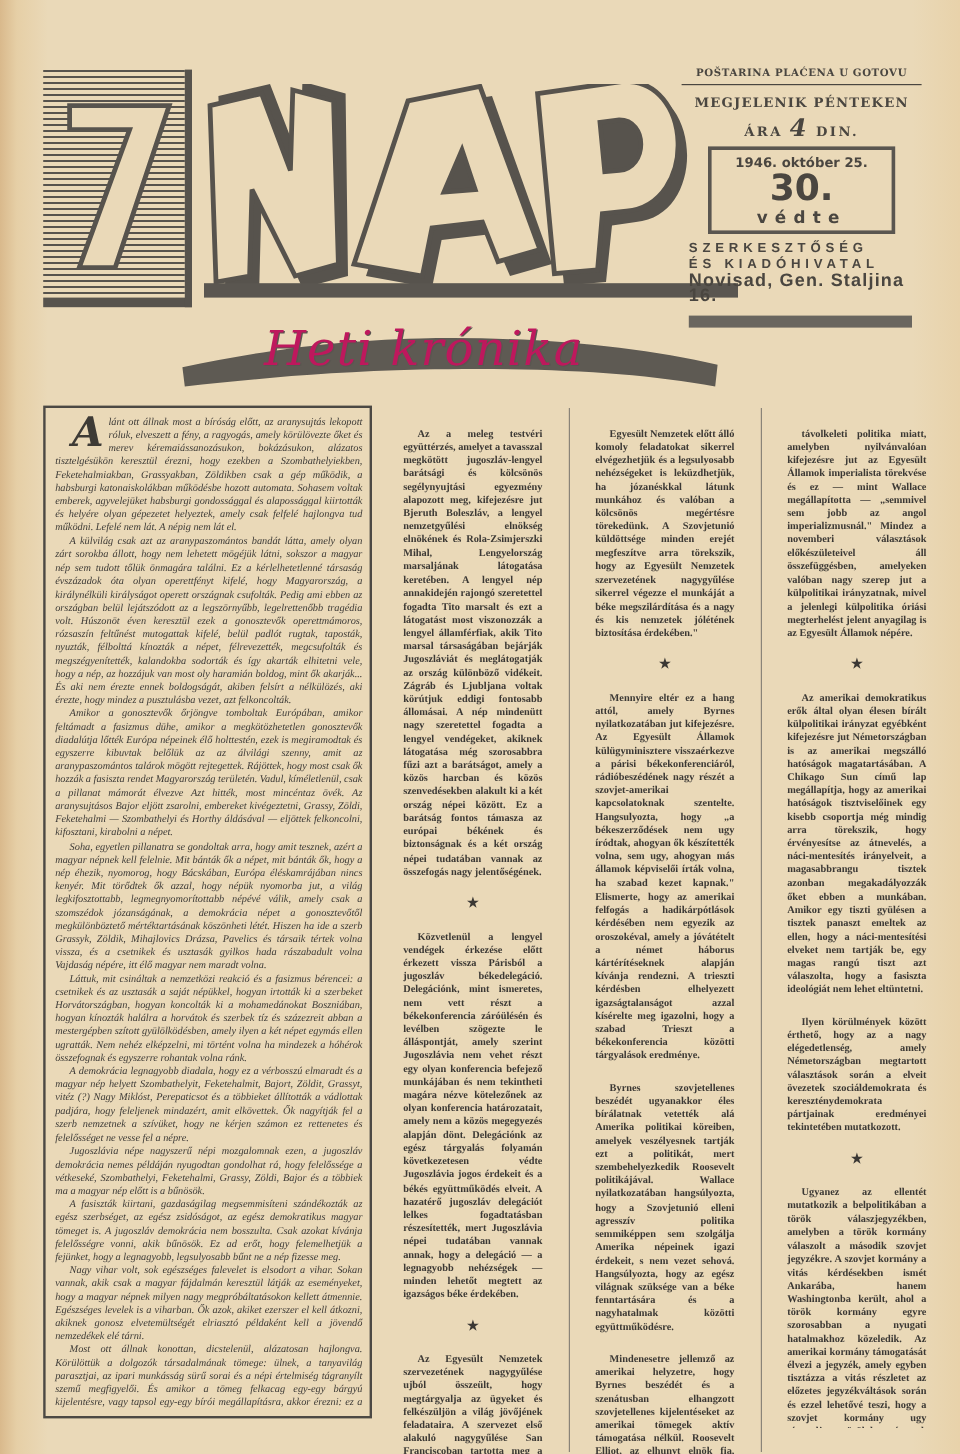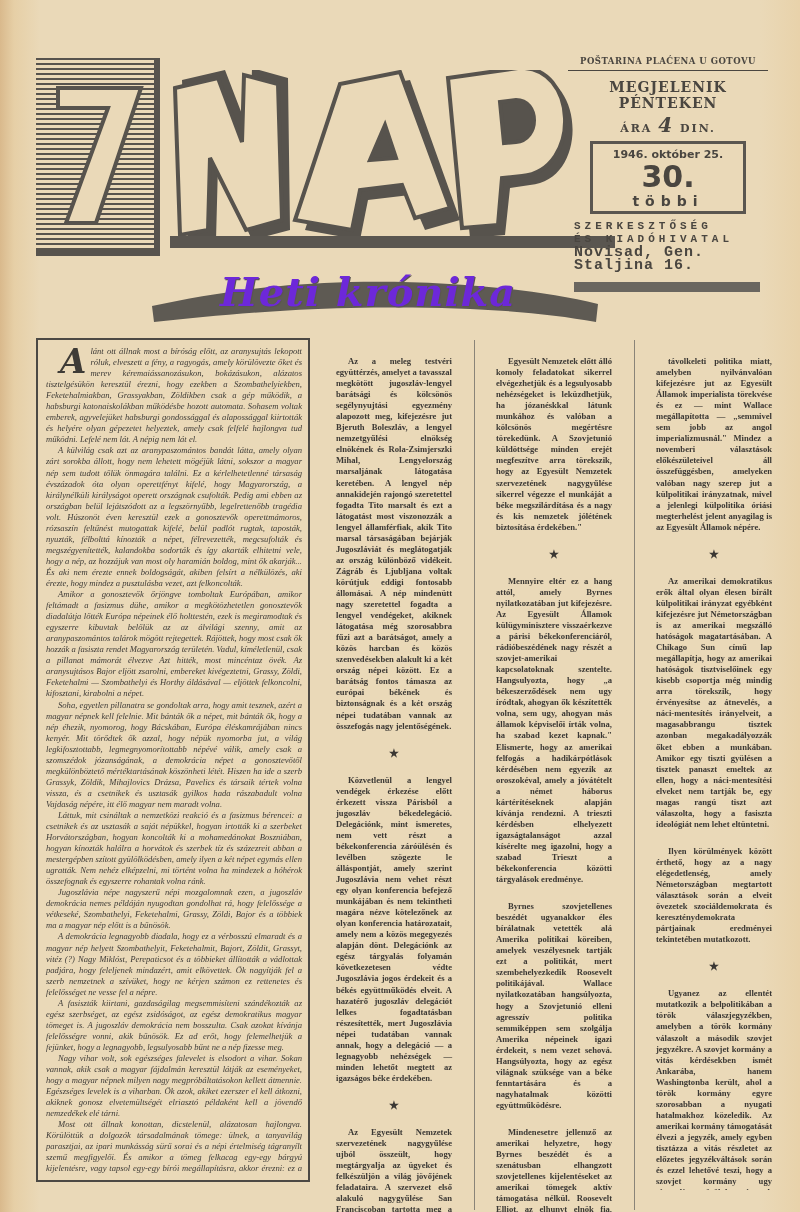--- a/index.html
+++ b/index.html
@@ -18,39 +18,39 @@
     border-right:6px solid #57534d; border-bottom:8px solid #57534d;
   }
   .logo-seven svg { position:absolute; left:0; top:0; }
   .logo-nap { position:absolute; left:134px; top:12px; width:410px; height:180px; }
   .logo-rule { position:absolute; left:134px; top:178px; width:445px; height:12px; background:#5a5650; }
   .heti {
     position:absolute; left:150px; top:266px; width:450px; height:60px;
   }
   .heti-label {
     position:absolute; left:70px; top:2px;
-    font-family:"DejaVu Serif", serif; font-style:italic; font-weight:bold;
-    font-size:40px; color:#6d28d9; letter-spacing:1px;
+    font-family:"DejaVu Serif", serif; font-style:italic; font-weight:normal;
+    font-size:40px; color:#be185d; letter-spacing:1px;
     text-shadow: 1px 1px 0 #5a5650;
   }
   .side {
     position:absolute; left:568px; top:56px; width:200px; text-align:center;
     color:#4a4640; font-family:"DejaVu Sans", sans-serif; font-weight:bold;
   }
   .postage { font-size:8.5px; letter-spacing:0.5px; border-bottom:1px solid #4a4640; padding-bottom:4px; font-family:"DejaVu Serif", serif; }
-  .pub { font-size:14px; letter-spacing:1px; margin-top:8px; font-family:"DejaVu Serif", serif; }
+  .pub { font-size:11px; letter-spacing:1px; margin-top:8px; font-family:"DejaVu Serif", serif; }
   .price { font-size:11px; letter-spacing:2px; margin-top:2px; font-family:"DejaVu Serif", serif; }
   .price .big { font-size:20px; font-style:italic; }
   .datebox {
     margin:4px auto 0; width:150px; border:3px solid #5a5650; padding:4px 0 2px;
   }
   .datebox .date { font-size:11px; }
   .datebox .num { font-size:30px; line-height:32px; }
   .datebox .szam { font-size:14px; letter-spacing:6px; }
-  .office { font-size:11px; letter-spacing:4px; text-align:left; margin-top:6px; padding-left:6px; line-height:13px; font-family:Liberation Mono, monospace;}
+  .office { font-size:11px; letter-spacing:4px; text-align:left; margin-top:6px; padding-left:6px; line-height:13px; font-family:Liberation Sans, sans-serif;}
   .office .addr { letter-spacing:1px; font-size:15px; }
   .side-rule { margin-top:10px; height:10px; background:#6a665f; width:186px; margin-left:6px; }
 
   .col {
     position:absolute; top:340px; font-size:8.6px; line-height:11.05px;
     text-align:justify; color:#3b3834; overflow:hidden;
   }
   .col p { margin:16px; text-indent:12px; }
   .col .star { text-align:center; text-indent:0; font-size:11px; margin:2px 0; }
   .left-box {
@@ -112,42 +112,42 @@
   <div class="postage">POŠTARINA PLAĆENA U GOTOVU</div>
   <div class="pub">MEGJELENIK PÉNTEKEN</div>
   <div class="price">
     <span>ÁRA</span>
     <span class="big">4</span>
     <span>DIN.</span>
   </div>
   <div class="datebox">
     <div class="date">1946. október 25.</div>
     <div class="num">30.</div>
-    <div class="szam">többi</div>
+    <div class="szam">védte</div>
   </div>
   <div class="office">
     <div>SZERKESZTŐSÉG</div>
     <div>ÉS KIADÓHIVATAL</div>
     <div class="addr">Novisad, Gen. Staljina 16.</div>
   </div>
   <div class="side-rule"></div>
 </div>
 
 <div class="left-box">
   <div class="inner">
     <p class="first">
       <span class="dropcap">A</span>
       <span>lánt ott állnak most a bíróság előtt, az aranysujtás lekopott róluk, elveszett a fény, a ragyogás, amely körülövezte őket és merev kéremaiássanozásukon, bokázásukon, alázatos tisztelgésükön keresztül érezni, hogy ezekben a Szombathelyiekben, Feketehalmiakban, Grassyakban, Zöldikben csak a gép működik, a habsburgi katonaiskolákban működésbe hozott automata. Sohasem voltak emberek, agyvelejüket habsburgi gondossággal és alapossággal kiirtották és helyére olyan gépezetet helyeztek, amely csak felfelé hajlongva tud működni. Lefelé nem lát. A népig nem lát el.</span>
     </p>
     <p>A külvilág csak azt az aranypaszomántos bandát látta, amely olyan zárt sorokba állott, hogy nem lehetett mögéjük látni, sokszor a magyar nép sem tudott tőlük önmagára találni. Ez a kérlelhetetlenné társaság évszázadok óta olyan operettfényt kifelé, hogy Magyarország, a királynélküli királyságot operett országnak csufolták. Pedig ami ebben az országban belül lejátszódott az a legszörnyűbb, legelrettenőbb tragédia volt. Húszonöt éven keresztül ezek a gonosztevők operettmámoros, rózsaszín feltűnést mutogattak kifelé, belül padlót rugtak, taposták, nyuzták, félbolttá kínozták a népet, félrevezették, megcsufolták és megszégyenítették, kalandokba sodorták és így akarták elhitetni vele, hogy a nép, az hozzájuk van most oly haramián boldog, mint ők akarják... És aki nem érezte ennek boldogságát, akiben felsírt a nélkülözés, aki érezte, hogy mindez a pusztulásba vezet, azt felkoncolták.</p>
     <p>Amikor a gonosztevők őrjöngve tomboltak Európában, amikor feltámadt a fasizmus dühe, amikor a megkötözhetetlen gonosztevők diadalútja lőtték Európa népeinek élő holttestén, ezek is megiramodtak és egyszerre kibuvtak belőlük az az álvilági szenny, amit az aranypaszomántos talárok mögött rejtegettek. Rájöttek, hogy most csak ők hozzák a fasiszta rendet Magyarország területén. Vadul, kíméletlenül, csak a pillanat mámorát élvezve Azt hitték, most mincéntaz övék. Az aranysujtásos Bajor eljött zsarolni, embereket kivégeztetni, Grassy, Zöldi, Feketehalmi — Szombathelyi és Horthy áldásával — eljöttek felkoncolni, kifosztani, kirabolni a népet.</p>
     <p>Soha, egyetlen pillanatra se gondoltak arra, hogy amit tesznek, azért a magyar népnek kell felelnie. Mit bánták ők a népet, mit bánták ők, hogy a nép éhezik, nyomorog, hogy Bácskában, Európa éléskamrájában nincs kenyér. Mit törődtek ők azzal, hogy népük nyomorba jut, a világ legkifosztottabb, legmegnyomorítottabb népévé válik, amely csak a szomszédok józanságának, a demokrácia népet a gonosztevőtől megkülönböztető mértéktartásának köszönheti létét. Hiszen ha ide a szerb Grassyk, Zöldik, Mihajlovics Drázsa, Pavelics és társaik tértek volna vissza, és a csetnikek és usztasák gyilkos hada rászabadult volna Vajdaság népére, itt élő magyar nem maradt volna.</p>
     <p>Láttuk, mit csináltak a nemzetközi reakció és a fasizmus bérencei: a csetnikek és az usztasák a saját népükkel, hogyan irtották ki a szerbeket Horvátországban, hogyan koncolták ki a mohamedánokat Boszniában, hogyan kínozták halálra a horvátok és szerbek tíz és százezreit abban a mestergépben szított gyülölködésben, amely ilyen a két népet egymás ellen ugratták. Nem nehéz elképzelni, mi történt volna ha mindezek a hóhérok összefognak és egyszerre rohantak volna ránk.</p>
+    <p>A demokrácia legnagyobb diadala, hogy ez a vérbosszú elmaradt és a magyar nép helyett Szombathelyit, Feketehalmit, Bajort, Zöldit, Grassyt, vitéz (?) Nagy Miklóst, Perepaticsot és a többieket állították a vádlottak padjára, hogy feleljenek mindazért, amit elkövettek. Ők nagyítják fel a szerb nemzetnek a szívüket, hogy ne kérjen számon ez rettenetes és felelősséget ne vesse fel a népre.</p>
     <p>Jugoszlávia népe nagyszerű népi mozgalomnak ezen, a jugoszláv demokrácia nemes példáján nyugodtan gondolhat rá, hogy felelőssége a vétkeseké, Szombathelyi, Feketehalmi, Grassy, Zöldi, Bajor és a többiek ma a magyar nép előtt is a bűnösök.</p>
-    <p>A demokrácia legnagyobb diadala, hogy ez a vérbosszú elmaradt és a magyar nép helyett Szombathelyit, Feketehalmit, Bajort, Zöldit, Grassyt, vitéz (?) Nagy Miklóst, Perepaticsot és a többieket állították a vádlottak padjára, hogy feleljenek mindazért, amit elkövettek. Ők nagyítják fel a szerb nemzetnek a szívüket, hogy ne kérjen számon ez rettenetes és felelősséget ne vesse fel a népre.</p>
     <p>A fasiszták kiirtani, gazdaságilag megsemmisíteni szándékozták az egész szerbséget, az egész zsidóságot, az egész demokratikus magyar tömeget is. A jugoszláv demokrácia nem bosszulta. Csak azokat kívánja felelősségre vonni, akik bűnösök. Ez ad erőt, hogy felemelhetjük a fejünket, hogy a legnagyobb, legsulyosabb bűnt ne a nép fizesse meg.</p>
     <p>Nagy vihar volt, sok egészséges falevelet is elsodort a vihar. Sokan vannak, akik csak a magyar fájdalmán keresztül látják az eseményeket, hogy a magyar népnek milyen nagy megpróbáltatásokon kellett átmennie. Egészséges levelek is a viharban. Ők azok, akiket ezerszer el kell átkozni, akiknek gonosz elvetemültségét elriasztó példaként kell a jövendő nemzedékek elé tárni.</p>
     <p>Most ott állnak konottan, dicstelenül, alázatosan hajlongva. Körülöttük a dolgozók társadalmának tömege: ülnek, a tanyavilág parasztjai, az ipari munkásság sürű sorai és a népi értelmiség tágranyílt szemű megfigyelői. És amikor a tömeg felkacag egy-egy bárgyú kijelentésre, vagy tapsol egy-egy bírói megállapításra, akkor érezni: ez a tömeg és ez a bíróság egy: a bíróság a nép nevében ítél — azok felett akik a nép ellen bűnöztek.</p>
   </div>
 </div>
 
 <div class="col col2">
   <p>Az a meleg testvéri együttérzés, amelyet a tavasszal megkötött jugoszláv-lengyel barátsági és kölcsönös segélynyujtási egyezmény alapozott meg, kifejezésre jut Bjeruth Boleszláv, a lengyel nemzetgyűlési elnökség elnökének és Rola-Zsimjerszki Mihal, Lengyelország marsaljának látogatása keretében. A lengyel nép annakidején rajongó szeretettel fogadta Tito marsalt és ezt a látogatást most viszonozzák a lengyel államférfiak, akik Tito marsal társaságában bejárják Jugoszláviát és meglátogatják az ország különböző vidékeit. Zágráb és Ljubljana voltak körútjuk eddigi fontosabb állomásai. A nép mindenütt nagy szeretettel fogadta a lengyel vendégeket, akiknek látogatása még szorosabbra fűzi azt a barátságot, amely a közös harcban és közös szenvedésekben alakult ki a két ország népei között. Ez a barátság fontos támasza az európai békének és biztonságnak és a két ország népei tudatában vannak az összefogás nagy jelentőségének.</p>
   <p class="star">★</p>
   <p>Közvetlenül a lengyel vendégek érkezése előtt érkezett vissza Párisból a jugoszláv békedelegáció. Delegációnk, mint ismeretes, nem vett részt a békekonferencia záróülésén és levélben szögezte le álláspontját, amely szerint Jugoszlávia nem vehet részt egy olyan konferencia befejező munkájában és nem tekintheti magára nézve kötelezőnek az olyan konferencia határozatait, amely nem a közös megegyezés alapján dönt. Delegációnk az egész tárgyalás folyamán következetesen védte Jugoszlávia jogos érdekeit és a békés együttműködés elveit. A hazatérő jugoszláv delegációt lelkes fogadtatásban részesítették, mert Jugoszlávia népei tudatában vannak annak, hogy a delegáció — a legnagyobb nehézségek — minden lehetőt megtett az igazságos béke érdekében.</p>

